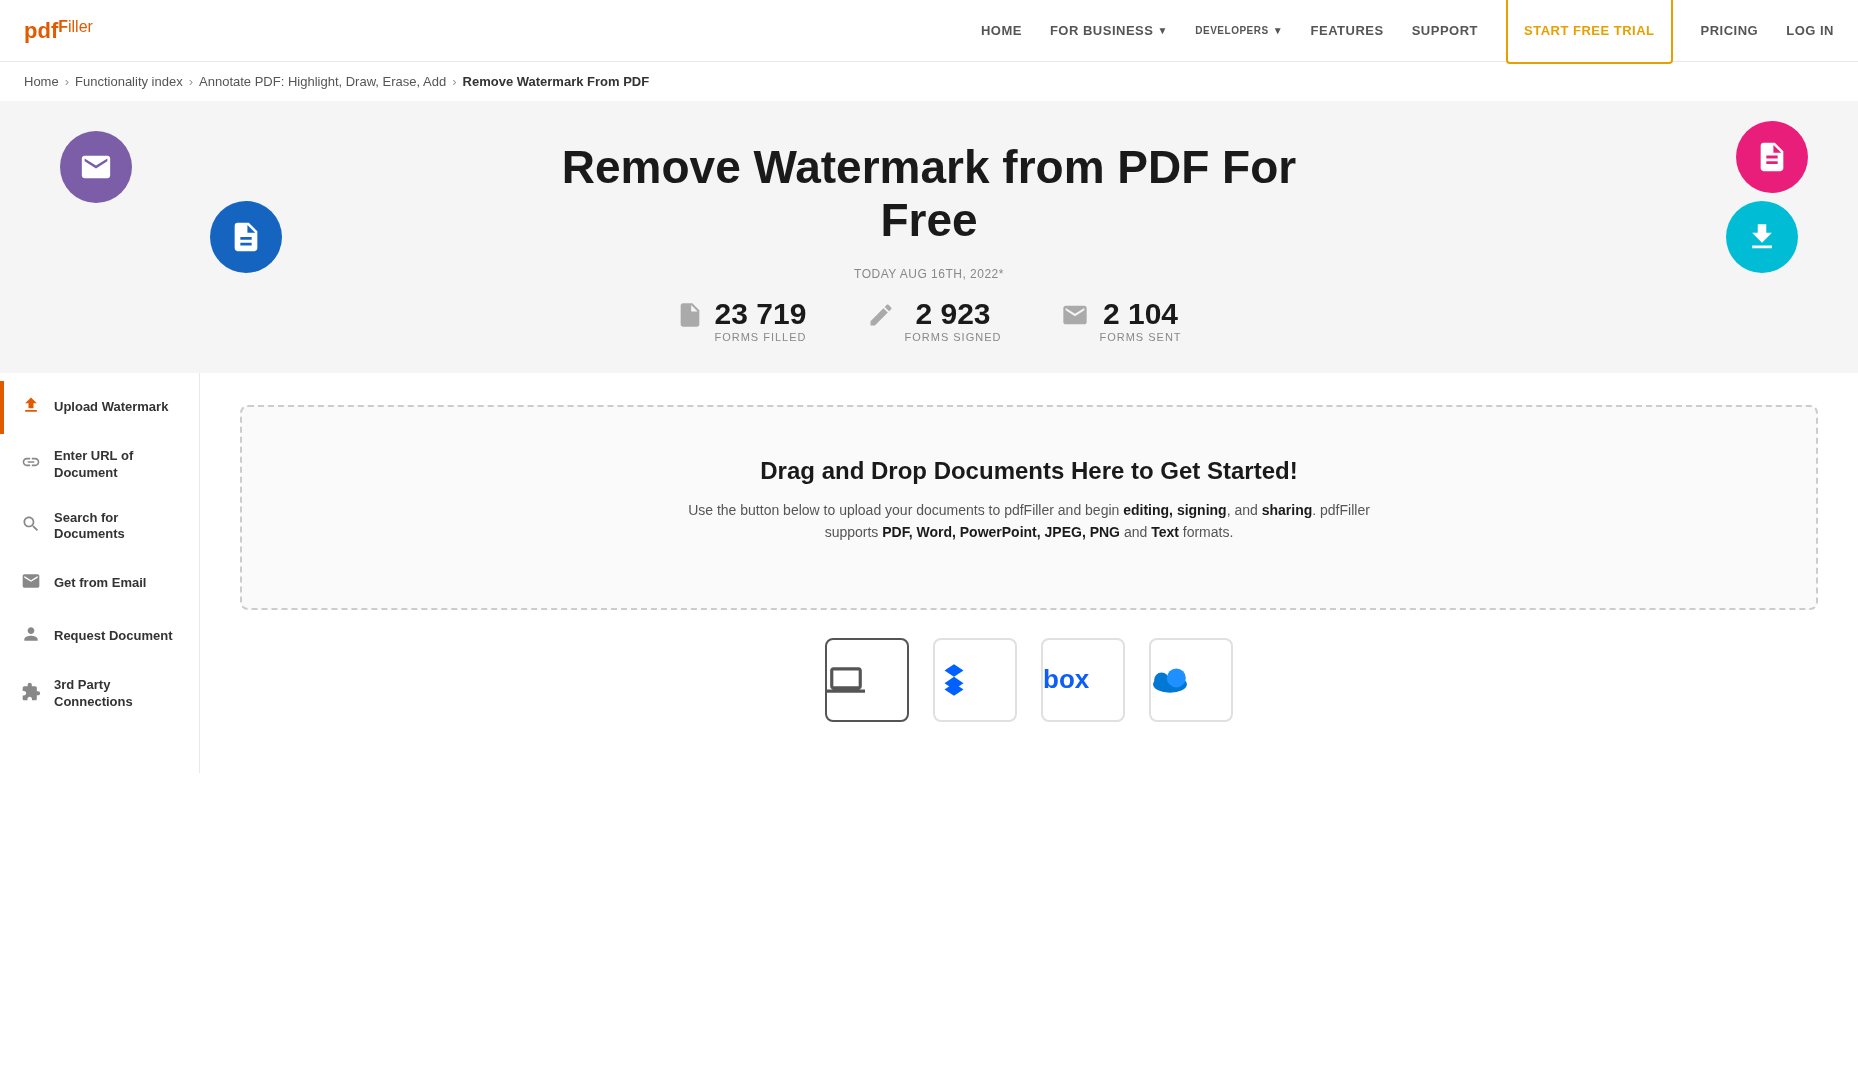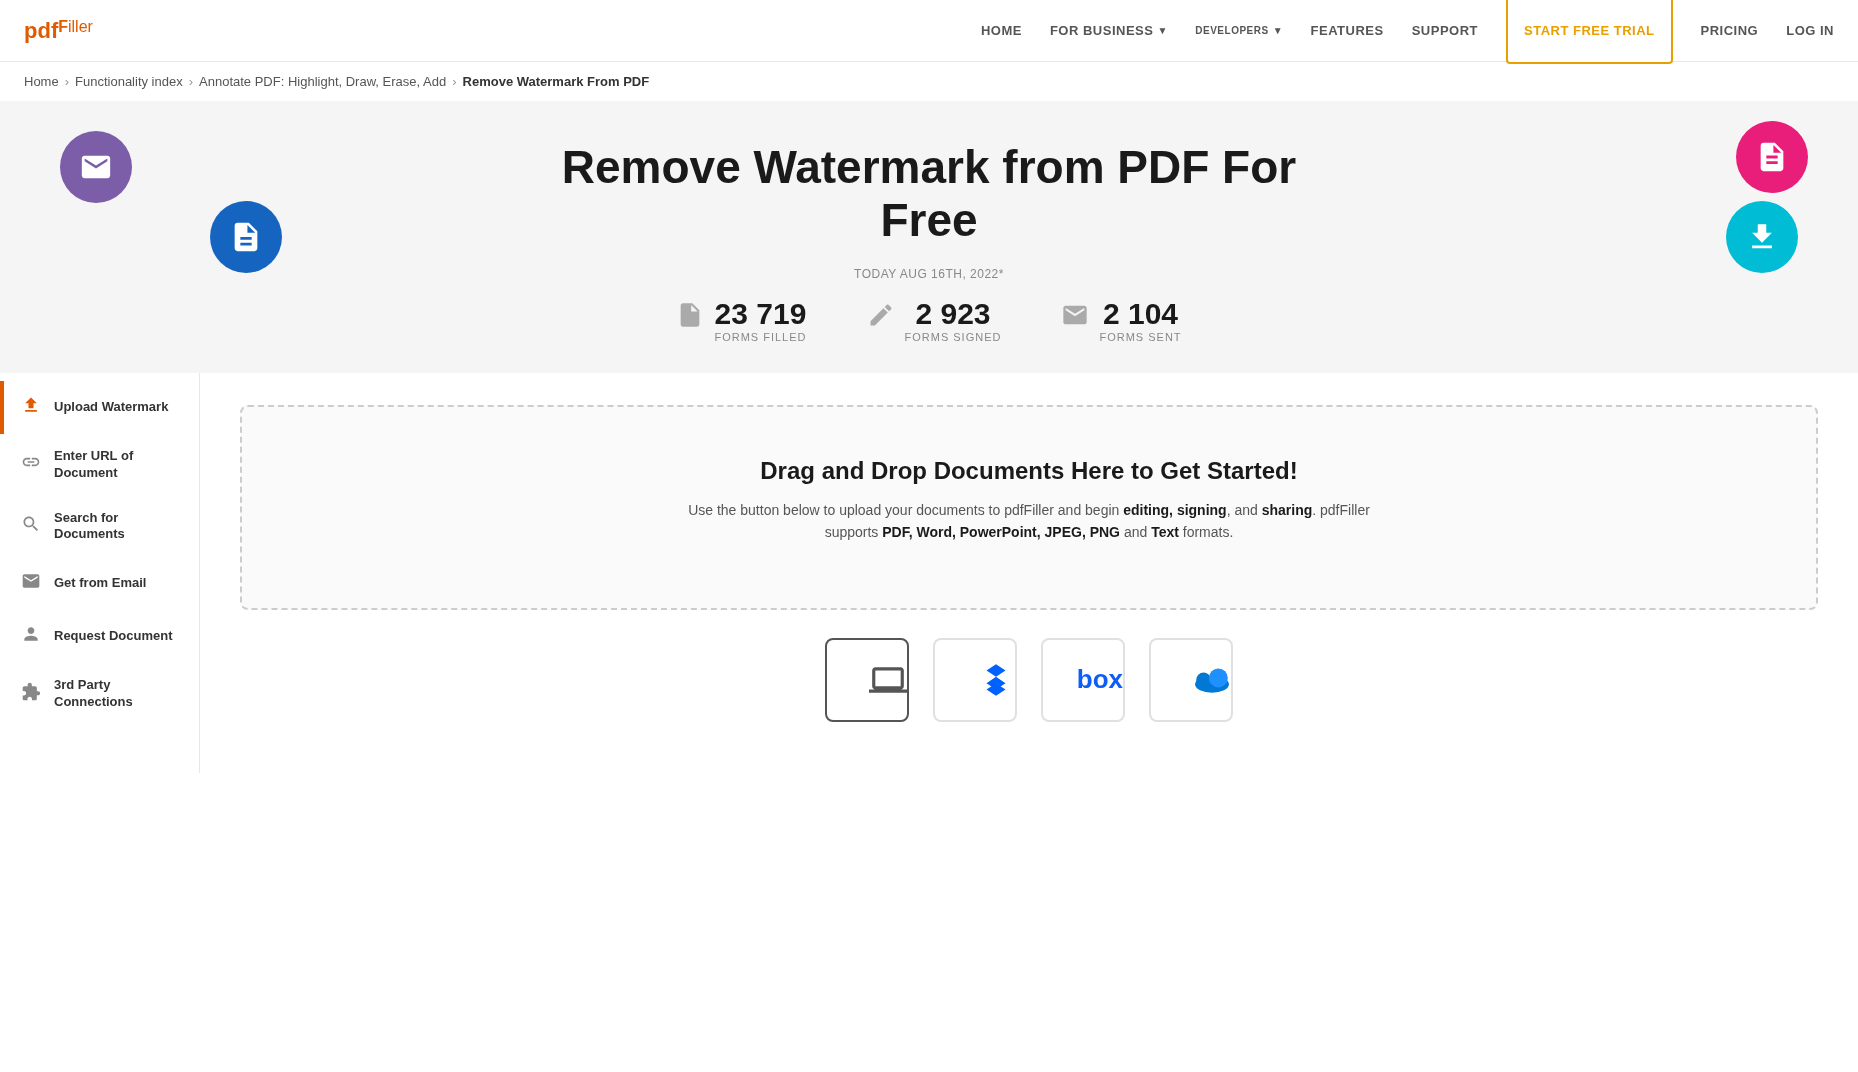--- a/index.html
+++ b/index.html
@@ -88,21 +88,21 @@
     .browse-btn {
       background: #f5a623; color: #fff; border: none;
       padding: 16px 38px; font-size: 16px; font-weight: 700;
       border-radius: 6px; cursor: pointer; letter-spacing: 0.3px;
     }
 
     
     .cloud-icons { display: flex; justify-content: center; gap: 24px; margin-top: 28px; flex-wrap: wrap; }
     .cloud-icon-box {
       width: 84px; height: 84px; border: 2px solid #e0e0e0; border-radius: 8px;
-      display: flex; align-items: center; justify-content: flex-end; font-size: 30px;
+      display: flex; align-items: center; justify-content: flex-start; font-size: 30px;
       cursor: pointer; background: #fff;
     }
     .cloud-icon-box.active-box { border-color: #555; }
     .stats-divider-item { display: flex; align-items: center; gap: 10px; }
   </style>
 </head>
 <body>
 
 <nav class="navbar">
   <div class="navbar-logo">

